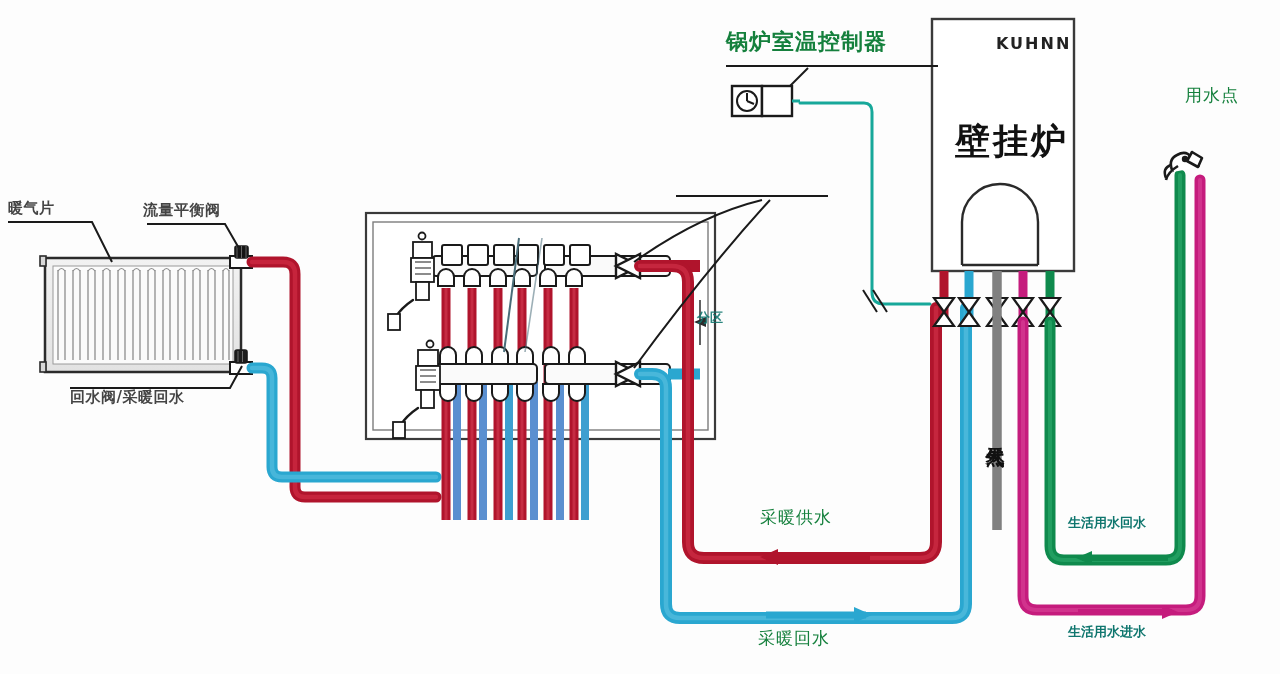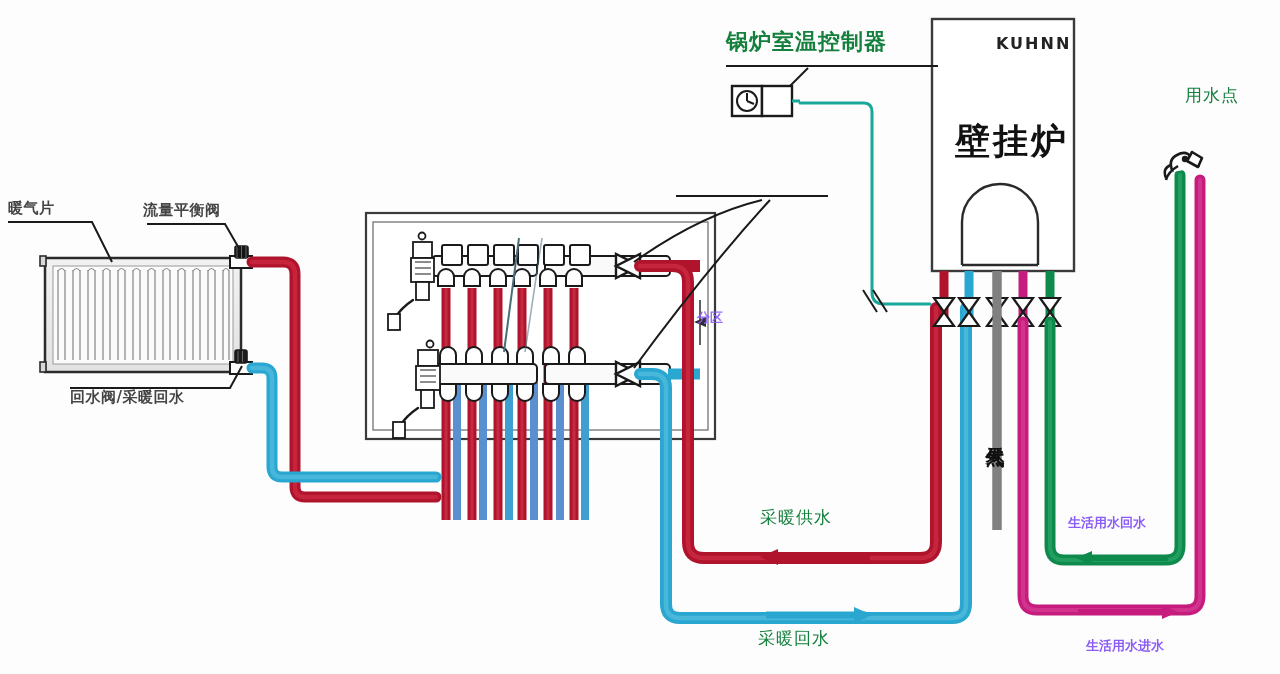--- a/index.html
+++ b/index.html
@@ -26,21 +26,21 @@
   }
   .lbl {
     position: absolute;
     color: #15803d;
     white-space: nowrap;
     font-family: "DejaVu Sans", "Liberation Sans", sans-serif;
   }
   .lbl-big   { font-size: 17px; font-weight: 400; letter-spacing: 1px; }
   .lbl-med   { font-size: 22px; font-weight: 700; letter-spacing: 1px; }
   .lbl-small { font-size: 15px; font-weight: 600; color: #2b2b2b; letter-spacing: 0.5px; }
-  .lbl-tiny  { font-size: 13px; font-weight: 700; color: #8b5cf6; }
+  .lbl-tiny  { font-size: 13px; font-weight: 700; color: #0f766e; }
   .lbl-brand { font-size: 16px; font-weight: 600; letter-spacing: 2px; color: #222; }
   .lbl-boiler{ font-size: 35px; font-weight: 600; letter-spacing: 3px; color: #111; }
   .lbl-vert {
     font-size: 19px;
     font-weight: 700;
     writing-mode: vertical-rl;
     text-orientation: upright;
     line-height: 1.05;
     letter-spacing: 1px;
     color: #111;
@@ -351,15 +351,15 @@
   <div class="lbl lbl-big" style="left:1185px; top:84px;">用水点</div>
 
   <div class="lbl lbl-vert" style="left:985px; top:432px;">天然气</div>
 
   <div class="lbl lbl-big" style="left:760px; top:506px;">采暖供水</div>
 
   <div class="lbl lbl-big" style="left:758px; top:627px;">采暖回水</div>
 
   <div class="lbl lbl-tiny" style="left:1068px; top:514px;">生活用水回水</div>
 
-  <div class="lbl lbl-tiny" style="left:1068px; top:637px;margin-left:18px;">生活用水进水</div>
+  <div class="lbl lbl-tiny" style="left:1068px; top:623px;">生活用水进水</div>
 
 </div>
 
 </body></html>

